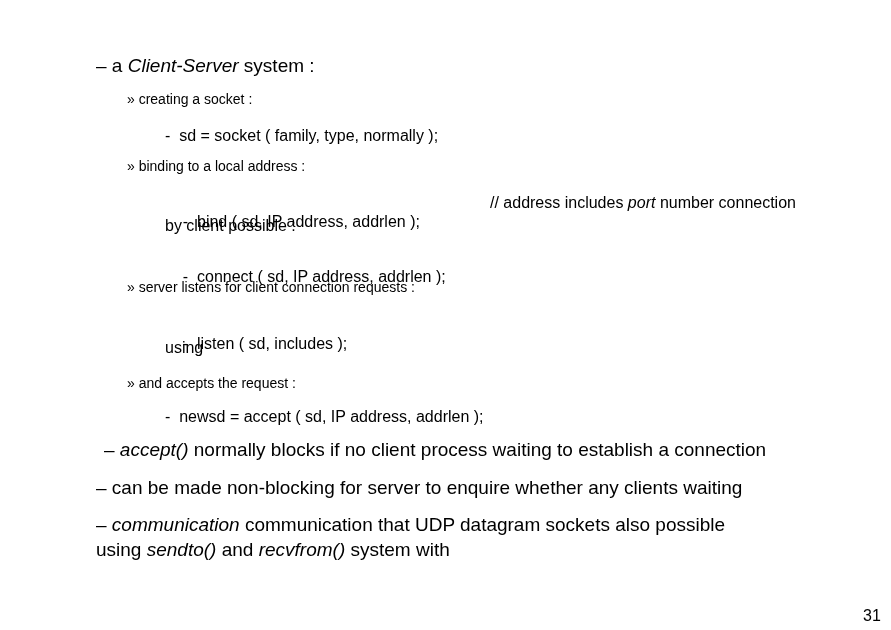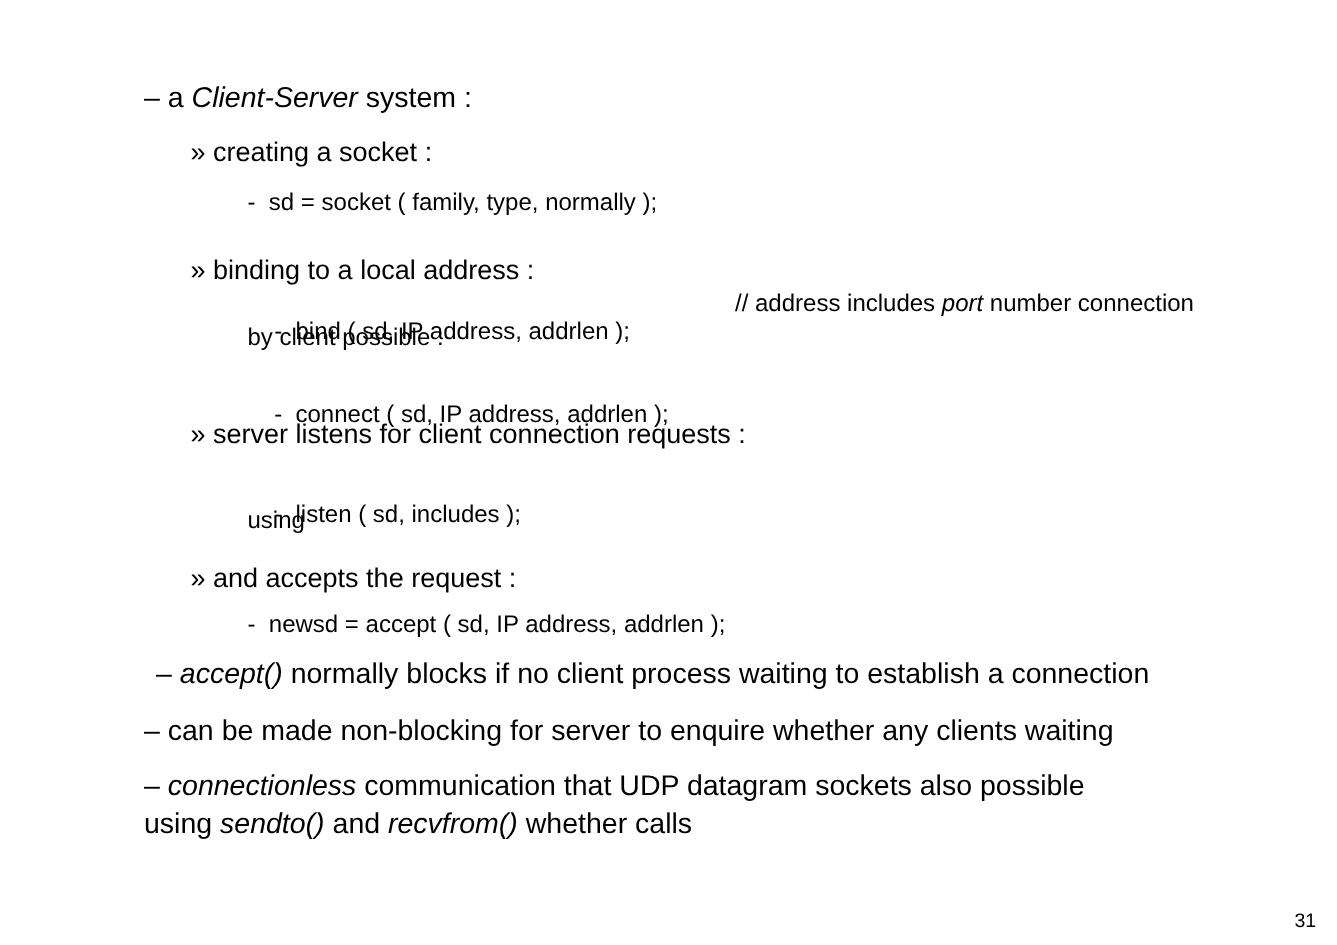--- a/index.html
+++ b/index.html
@@ -17,46 +17,46 @@
     overflow: hidden;
     margin-left: 20px;
   }
   .l {
     position: absolute;
     white-space: pre;
     line-height: 1.2;
     color: #000000;
   }
   .lv1 { font-size: 19px; }   
-  .lv2 { font-size: 18px; }   
+  .lv2 { font-size: 14px; }   
   .lv3 { font-size: 16px; }   
   .it  { font-style: italic; }
   .comment {
     position: absolute;
     top: 0;
     white-space: pre;
   }
   .pagenum {
     position: absolute;
-    font-size: 13px;
+    font-size: 16px;
     line-height: 1.2;
   }
 </style>
 </head>
 <body>
 
 <div class="slide">
 
   <div class="l lv1" style="left:76px; top:55px"><span>– a </span><span class="it">Client-Server</span><span> system :</span></div>
 
   <div class="l lv2" style="left:107px; top:91px">» creating a socket :</div>
 
   <div class="l lv3" style="left:145px; top:126px">-  sd = socket ( family, type, normally );</div>
 
-  <div class="l lv2" style="left:107px; top:170px">» binding to a local address :</div>
+  <div class="l lv2" style="left:107px; top:158px">» binding to a local address :</div>
 
   <div class="l lv3" style="left:145px; top:193px">
     <span>-  bind ( sd, IP address, addrlen );</span>
     <span class="comment" style="left:325px"><span>// address includes </span><span class="it">port</span><span> number connection</span></span>
   </div>
   <div class="l lv3" style="left:145px; top:216px">by client possible :</div>
 
   <div class="l lv3" style="left:145px; top:248px">
     <span>-  connect ( sd, IP address, addrlen );</span>
   </div>
@@ -69,18 +69,18 @@
   <div class="l lv3" style="left:145px; top:338px">using</div>
 
   <div class="l lv3" style="left:145px; top:407px">-  newsd = accept ( sd, IP address, addrlen );</div>
 
   <div class="l lv2" style="left:107px; top:375px">» and accepts the request :</div>
 
   <div class="l lv1" style="left:84px; top:439px"><span>– </span><span class="it">accept()</span><span> normally blocks if no client process waiting to establish a connection</span></div>
 
   <div class="l lv1" style="left:76px; top:477px">– can be made non-blocking for server to enquire whether any clients waiting</div>
 
-  <div class="l lv1" style="left:76px; top:514px"><span>– </span><span class="it">connectionless</span><span> communication that UDP datagram sockets also possible</span></div>
-  <div class="l lv1" style="left:76px; top:539px"><span>using </span><span class="it">sendto()</span><span> and </span><span class="it">recvfrom()</span><span> whether calls</span></div>
+  <div class="l lv1" style="left:76px; top:514px"><span>– </span><span class="it">communication</span><span> communication that UDP datagram sockets also possible</span></div>
+  <div class="l lv1" style="left:76px; top:539px"><span>using </span><span class="it">sendto()</span><span> and </span><span class="it">recvfrom()</span><span> system with</span></div>
 
   <div class="pagenum" style="left:843px; top:606px">31</div>
 
 </div>
 
 </body></html>

